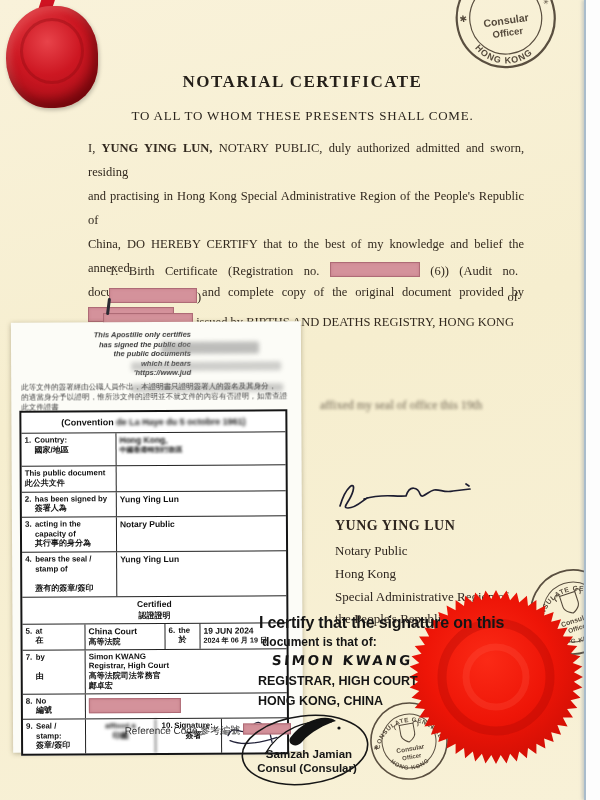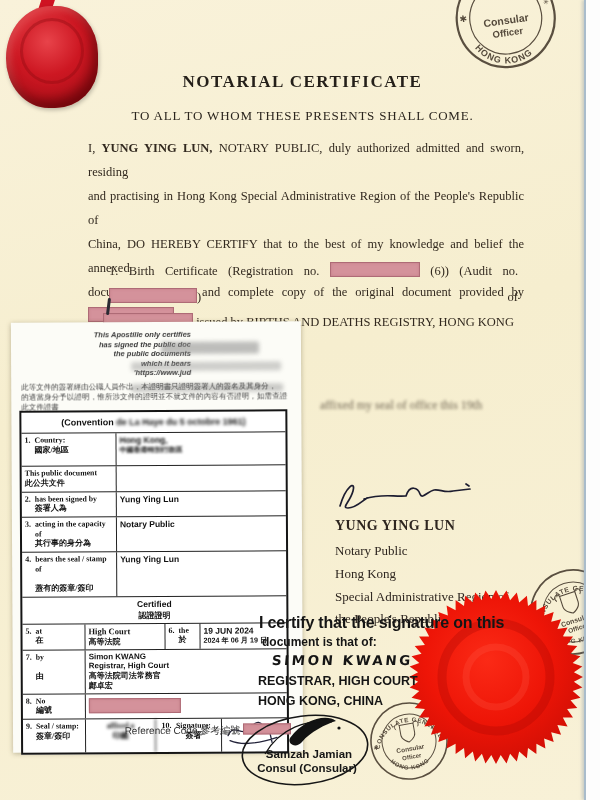--- a/index.html
+++ b/index.html
@@ -47,21 +47,21 @@
   .sm2{left:120px;top:40px;width:150px;height:9px;opacity:.4;}
   .sm3{left:120px;top:62px;width:152px;height:8px;opacity:.45;}
   .blurred{filter:blur(1px);}
   .blur2{filter:blur(1.4px);}
   
   .atable{position:absolute;left:8px;top:88px;width:268px;background:#fff;border:2px solid #151515;
           box-sizing:border-box;color:#111;}
   .t-title{height:20px;line-height:20px;text-align:center;font-weight:bold;font-size:9px;}
   .tr{display:flex;border-top:1px solid #222;}
   .td{padding:2px 3px;box-sizing:border-box;}
-  .brd{border-right:1px solid #222;font-family:Liberation Serif, serif;}
+  .brd{border-right:1px solid #222;}
   .lblcell{width:95px;}
   .valcell{flex:1;}
   .num{display:inline-block;width:10px;font-weight:bold;font-size:8px;vertical-align:top;}
   .lab{display:inline-block;width:76px;font-weight:bold;font-size:7.8px;line-height:9.5px;}
   .zh{font-size:8px;font-weight:bold;}
   .val{font-weight:bold;font-size:8.5px;line-height:10px;}
   .cert-row{text-align:center;font-weight:bold;font-size:8.5px;line-height:11px;padding:2px 0;}
   .c1{width:63px}.c2{width:80px}.c3{width:35px}.c4{flex:1}
   .r9c2{width:70px}.r9c3{width:66px}
   .ref-line{position:absolute;right:12px;top:402px;font-size:10px;color:#333;}
@@ -184,21 +184,21 @@
         <div class="td lblcell brd"><span class="num">4.</span><span class="lab"><span>bears the seal / stamp of</span><br><br><span class="zh">蓋有的簽章/簽印</span></span></div>
         <div class="td valcell val">Yung Ying Lun</div>
       </div>
       <div class="tr cert-row" style="display:block">
         <span>Certified</span><br>
         <span class="zh">認證證明</span>
       </div>
       <div class="tr" style="min-height:24px">
         <div class="td c1 brd"><span class="num">5.</span><span class="lab" style="width:44px"><span>at</span><br><span class="zh">在</span></span></div>
         <div class="td c2 brd">
-            <div class="val">High Court</div>
+            <div class="val">China Court</div>
             <div class="zh">高等法院</div>
           </div>
         <div class="td c3 brd"><span class="num">6.</span><span class="lab" style="width:16px"><span>the</span><br><span class="zh">於</span></span></div>
         <div class="td c4">
             <div class="val">19 JUN 2024</div>
             <div class="zh" style="font-size:7.2px">2024 年 06 月 19 日</div>
           </div>
       </div>
       <div class="tr" style="min-height:43px">
         <div class="td c1 brd"><span class="num">7.</span><span class="lab" style="width:30px"><span>by</span><br><br><span class="zh">由</span></span></div>

